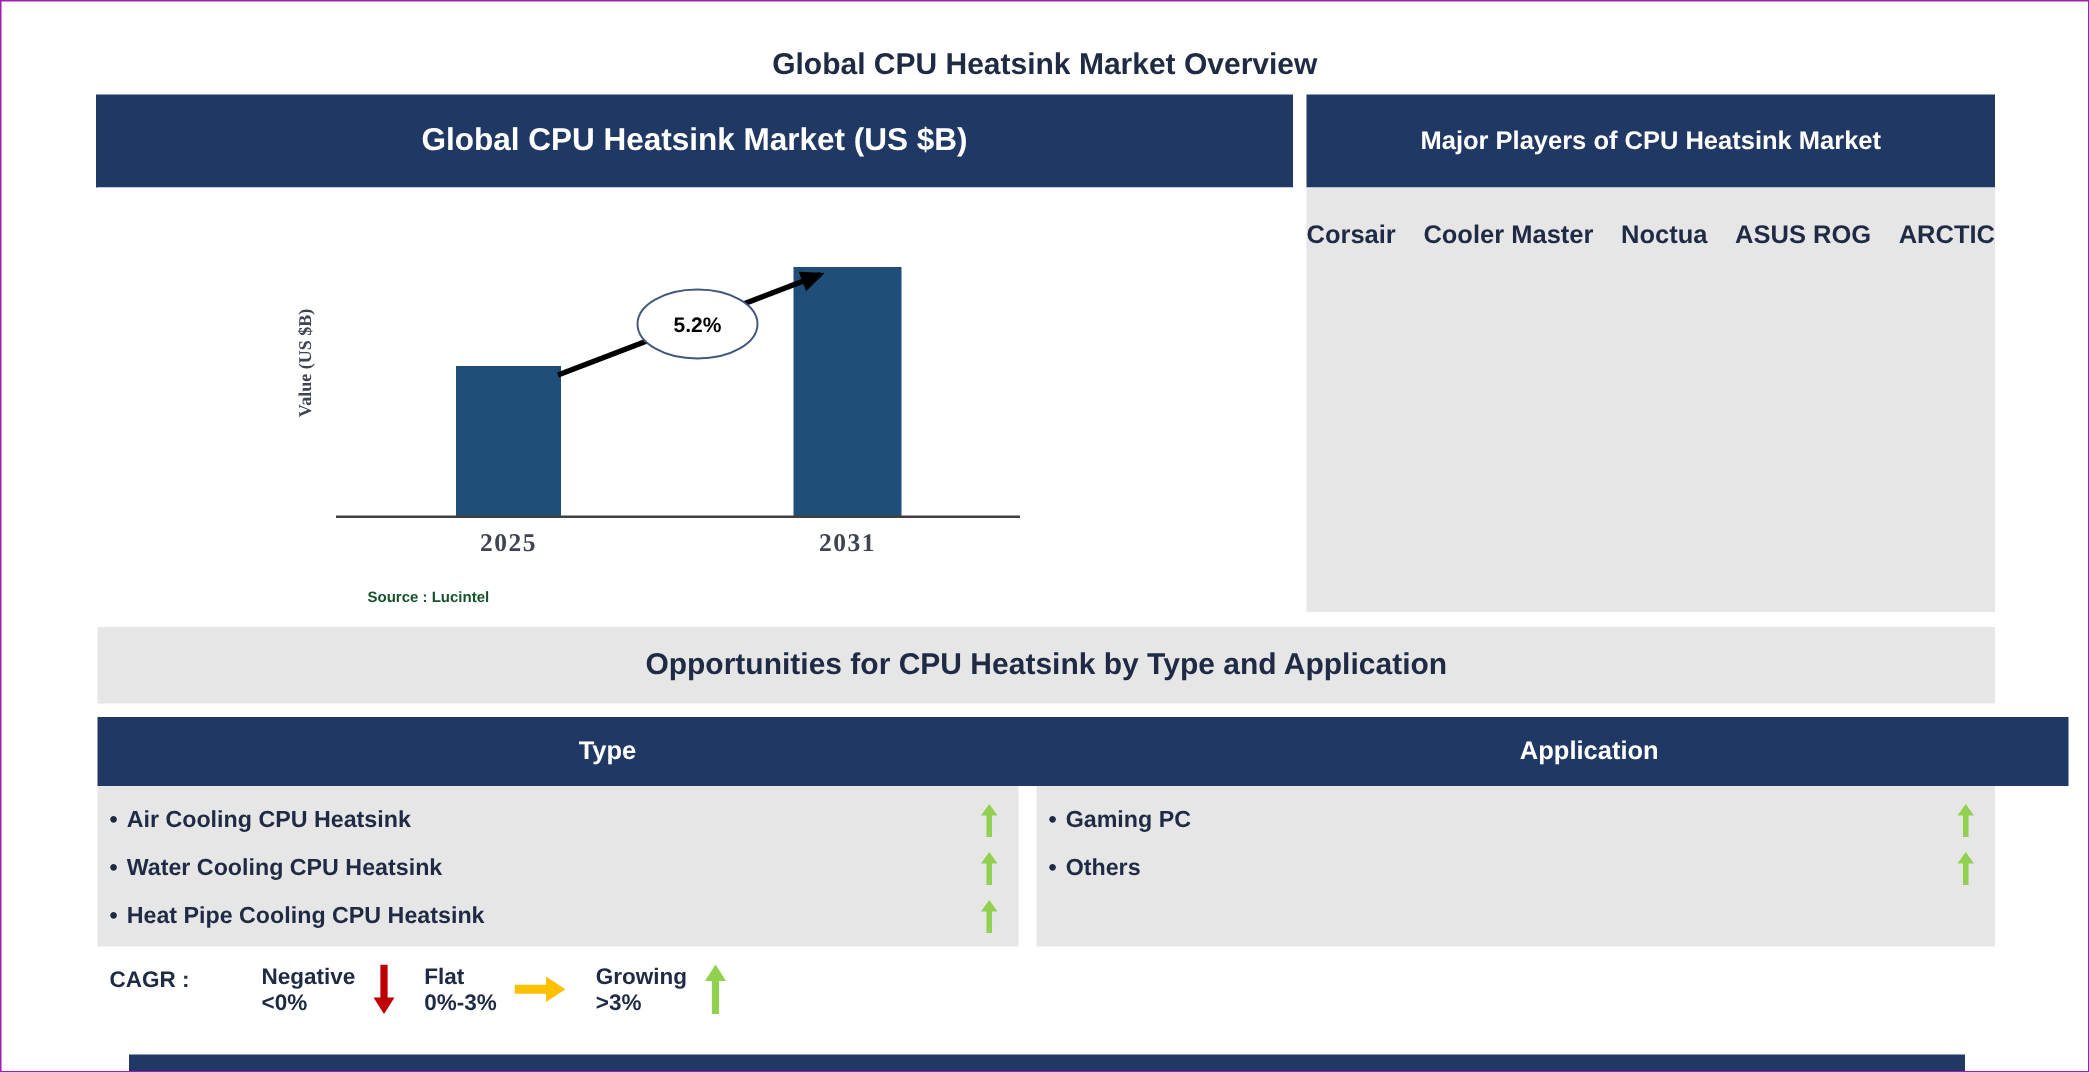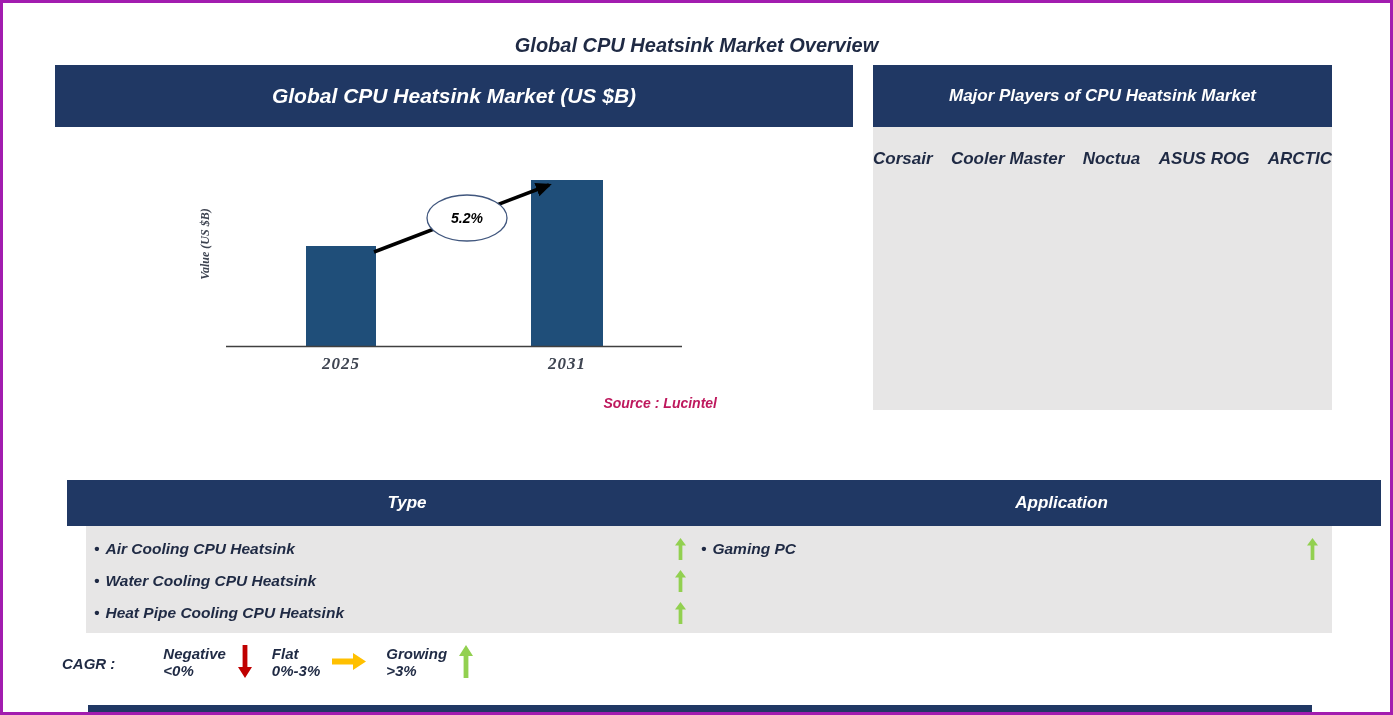--- a/index.html
+++ b/index.html
@@ -1,51 +1,51 @@
 <!DOCTYPE html>
 <html><head>
 <meta charset="utf-8">
 <style>
   html,body { margin:0; padding:0; background:#ffffff; }
   .page {
     position:relative; width:1393px; height:715px; background:#ffffff;
-    border:3px solid #a21caf; box-sizing:border-box;
-    font-family:"Liberation Sans", sans-serif; color:#1F2A44; overflow:hidden;font-style:italic;
+    border:1px solid #a21caf; box-sizing:border-box;
+    font-family:"Liberation Sans", sans-serif; color:#1F2A44; overflow:hidden;
   }
   .page-title {
     position:absolute; top:31px; left:0; width:100%; text-align:center;
     font-size:20px; font-weight:bold; color:#1F2A44;
   }
   .hdr {
     position:absolute; background:#203864; color:#ffffff; font-weight:bold;
     display:flex; align-items:center; justify-content:center;
   }
-  .hdr-chart   { left:52px;  top:62px; width:798px; height:62px; font-size:21px; }
+  .hdr-chart   { left:63px;  top:62px; width:798px; height:62px; font-size:21px; }
   .hdr-players { left:870px; top:62px; width:459px; height:62px; font-size:17px; }
 
   
   .chart-body { position:absolute; left:64px; top:124px; width:798px; height:293px; background:#ffffff; }
   .bar { position:absolute; bottom:74px; background:#1F4E79; }
   .bar-0 { left:239px; width:70px; }
   .bar-1 { left:464px; width:72px; }
   .chart-overlay { position:absolute; left:0; top:0; pointer-events:none; }
   .ylab {
     position:absolute; left:61px; top:107px; width:160px; height:20px;
     transform:rotate(-90deg); text-align:center;
     font-family:"Liberation Serif", serif; font-size:12px; font-weight:bold; color:#3E4451;
   }
   .xlab {
     position:absolute; top:227px; width:100px; text-align:center;
     font-family:"Liberation Serif", serif; font-size:17px; font-weight:bold;
     color:#3E4451; letter-spacing:1px;
   }
   .xlab-0 { left:224px; } .xlab-1 { left:450px; }
   .source {
-    position:absolute; top:268px; left:180px; width:470px; text-align:right;
-    font-size:14px; font-weight:bold; color:#be185d;
+    position:absolute; top:268px; left:180px; width:470px; text-align:left;
+    font-size:10px; font-weight:bold; color:#14532d;
   }
   .cagr-text { font-family:"Liberation Sans", sans-serif; font-size:14px; font-weight:bold; fill:#000000; }
 
   
   .players-body {
     position:absolute; left:870px; top:124px; width:459px; height:283px; background:#E7E6E6;
     display:flex; flex-direction:row; justify-content:space-between;
     padding:22px 0 20px 0; box-sizing:border-box;
   }
   .player { text-align:center; font-size:17px; font-weight:bold; color:#1F2A44; }
@@ -55,29 +55,29 @@
     position:absolute; left:64px; top:417px; width:1265px; height:51px; background:#E7E6E6;
     display:flex; align-items:center; justify-content:center;
     font-size:20px; font-weight:bold; color:#1F2A44;
   }
   .col-hdr { position:absolute; top:477px; height:46px; background:#203864; color:#fff;
     font-size:17px; font-weight:bold; display:flex; align-items:center; justify-content:center;padding-left:33px; }
   .col-hdr-type { left:64px;  width:614px; }
   .col-hdr-app  { left:706px; width:639px; }
   .col-body { position:absolute; top:523px; height:107px; background:#E7E6E6;
     box-sizing:border-box; padding:7px 14px 0 8px; }
-  .col-body-type { left:64px;  width:614px;margin-left:19px; }
+  .col-body-type { left:64px;  width:614px; }
   .col-body-app  { left:690px; width:639px; }
   .opp-row { display:flex; align-items:center; justify-content:space-between; height:32px; }
   .opp-label { font-size:15.5px; font-weight:bold; color:#1F2A44; }
   .bullet { margin-right:6px; }
   .arr-up-sm { width:11px; height:24px; }
 
   
-  .legend { position:absolute; left:59px; top:642px; display:flex; align-items:center; }
+  .legend { position:absolute; left:72px; top:642px; display:flex; align-items:flex-start; }
   .lg-label { font-size:15px; font-weight:bold; color:#1F2A44; margin-right:48px; margin-top:2px; }
   .lg-entry { display:flex; align-items:flex-start; margin-right:20px; }
   .lg-text div { font-size:15px; font-weight:bold; color:#1F2A44; line-height:17px; }
   .lg-arr { margin-left:12px; }
   .lg-arr-right { margin-top:8px; }
 
   .footer-bar { position:absolute; left:85px; top:702px; width:1224px; height:12px; background:#203864; }
 </style>
 </head>
 <body>
@@ -115,20 +115,23 @@
   </div>
 
   <div class="players-body">
     <div class="player">Corsair</div>
     <div class="player">Cooler Master</div>
     <div class="player">Noctua</div>
     <div class="player">ASUS ROG</div>
     <div class="player">ARCTIC</div>
   </div>
 
+  <div class="opps-band">
+    <span>Opportunities for CPU Heatsink by Type and Application</span>
+  </div>
 
   <div class="col-hdr col-hdr-type">
     <span>Type</span>
   </div>
   <div class="col-body col-body-type">
     <div class="opp-row">
       <span class="opp-label"><span class="bullet">•</span><span>Air Cooling CPU Heatsink</span></span>
       <svg class="arr-up-sm" viewBox="0 0 13 26">
           <polygon points="6.5,0 13,9 8.7,9 8.7,26 4.3,26 4.3,9 0,9" fill="#92D050"></polygon>
         </svg>
@@ -146,20 +149,26 @@
         </svg>
     </div>
   </div>
 
   <div class="col-hdr col-hdr-app">
     <span>Application</span>
   </div>
   <div class="col-body col-body-app">
     <div class="opp-row">
       <span class="opp-label"><span class="bullet">•</span><span>Gaming PC</span></span>
+      <svg class="arr-up-sm" viewBox="0 0 13 26">
+          <polygon points="6.5,0 13,9 8.7,9 8.7,26 4.3,26 4.3,9 0,9" fill="#92D050"></polygon>
+        </svg>
+    </div>
+    <div class="opp-row">
+      <span class="opp-label"><span class="bullet">•</span><span>Others</span></span>
       <svg class="arr-up-sm" viewBox="0 0 13 26">
           <polygon points="6.5,0 13,9 8.7,9 8.7,26 4.3,26 4.3,9 0,9" fill="#92D050"></polygon>
         </svg>
     </div>
   </div>
 
   <div class="legend">
     <span class="lg-label">CAGR :</span>
 
     <div class="lg-entry">

